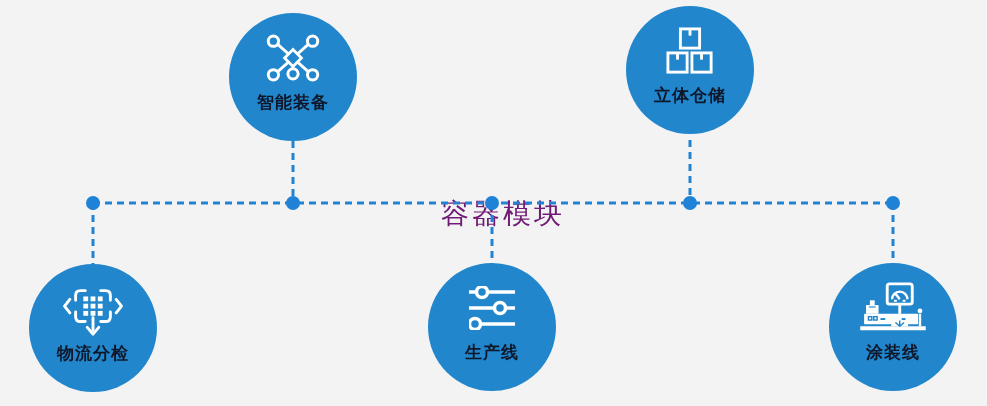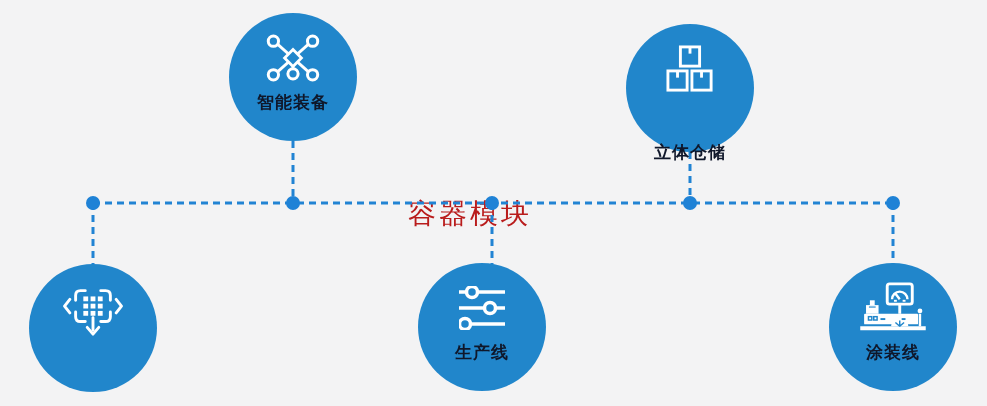--- a/index.html
+++ b/index.html
@@ -8,25 +8,25 @@
     background:#e9e9ea;
   }
   .canvas{
     position:relative;
     width:987px;height:406px;
     background:#f3f3f4;
     overflow:hidden;
   }
   .watermark{
     position:absolute;
-    left:470px;top:214px;
+    left:503px;top:214px;
     transform:translate(-50%,-50%);
     font-size:28px;
     letter-spacing:3px;
-    color:#b91c1c;
+    color:#701a75;
     font-weight:400;
     user-select:none;
     white-space:nowrap;
   }
   .connectors{
     position:absolute;left:0;top:0;
     width:987px;height:406px;
   }
   .dash{
     stroke:#2183d3;
@@ -99,21 +99,21 @@
           <circle cx="51" cy="8" r="5.5"></circle>
           <circle cx="9" cy="44" r="5.5"></circle>
           <circle cx="51" cy="44" r="5.5"></circle>
           <circle cx="30" cy="43" r="5.5"></circle>
         </g>
       </svg>
     </span>
     <span class="label">智能装备</span>
   </div>
 
-  <div class="node" style="left:626px;top:24px;gap:39px;">
+  <div class="node" style="left:626px;top:6px;">
     <span class="icon">
       <svg class="ic" width="48" height="50" viewBox="0 0 50 50">
         <g stroke="#ffffff" stroke-width="3" fill="none">
           <rect x="15" y="2" width="20" height="20"></rect>
           <path d="M25,2 V9"></path>
           <rect x="2" y="27" width="20" height="20"></rect>
           <path d="M12,27 V34"></path>
           <rect x="27" y="27" width="20" height="20"></rect>
           <path d="M37,27 V34"></path>
         </g>
@@ -141,23 +141,24 @@
           <rect x="36" y="16" width="5" height="5"></rect>
           <rect x="21" y="23.5" width="5" height="5"></rect>
           <rect x="28.5" y="23.5" width="5" height="5"></rect>
           <rect x="36" y="23.5" width="5" height="5"></rect>
           <rect x="21" y="31" width="5" height="5"></rect>
           <rect x="28.5" y="31" width="5" height="5"></rect>
           <rect x="36" y="31" width="5" height="5"></rect>
         </g>
       </svg>
     </span>
-  </div>
-
-  <div class="node" style="left:418px;top:263px;">
+    <span class="label">物流分检</span>
+  </div>
+
+  <div class="node" style="left:428px;top:263px;">
     <span class="icon">
       <svg class="ic" width="46" height="44" viewBox="0 0 46 44">
         <g stroke="#ffffff" stroke-width="3.5" fill="none">
           <path d="M0,6 H46"></path>
           <path d="M0,22 H46"></path>
           <path d="M0,38 H46"></path>
         </g>
         <g stroke="#ffffff" stroke-width="3.5" fill="#2186cb">
           <circle cx="13" cy="6" r="5.5"></circle>
           <circle cx="31" cy="22" r="5.5"></circle>

